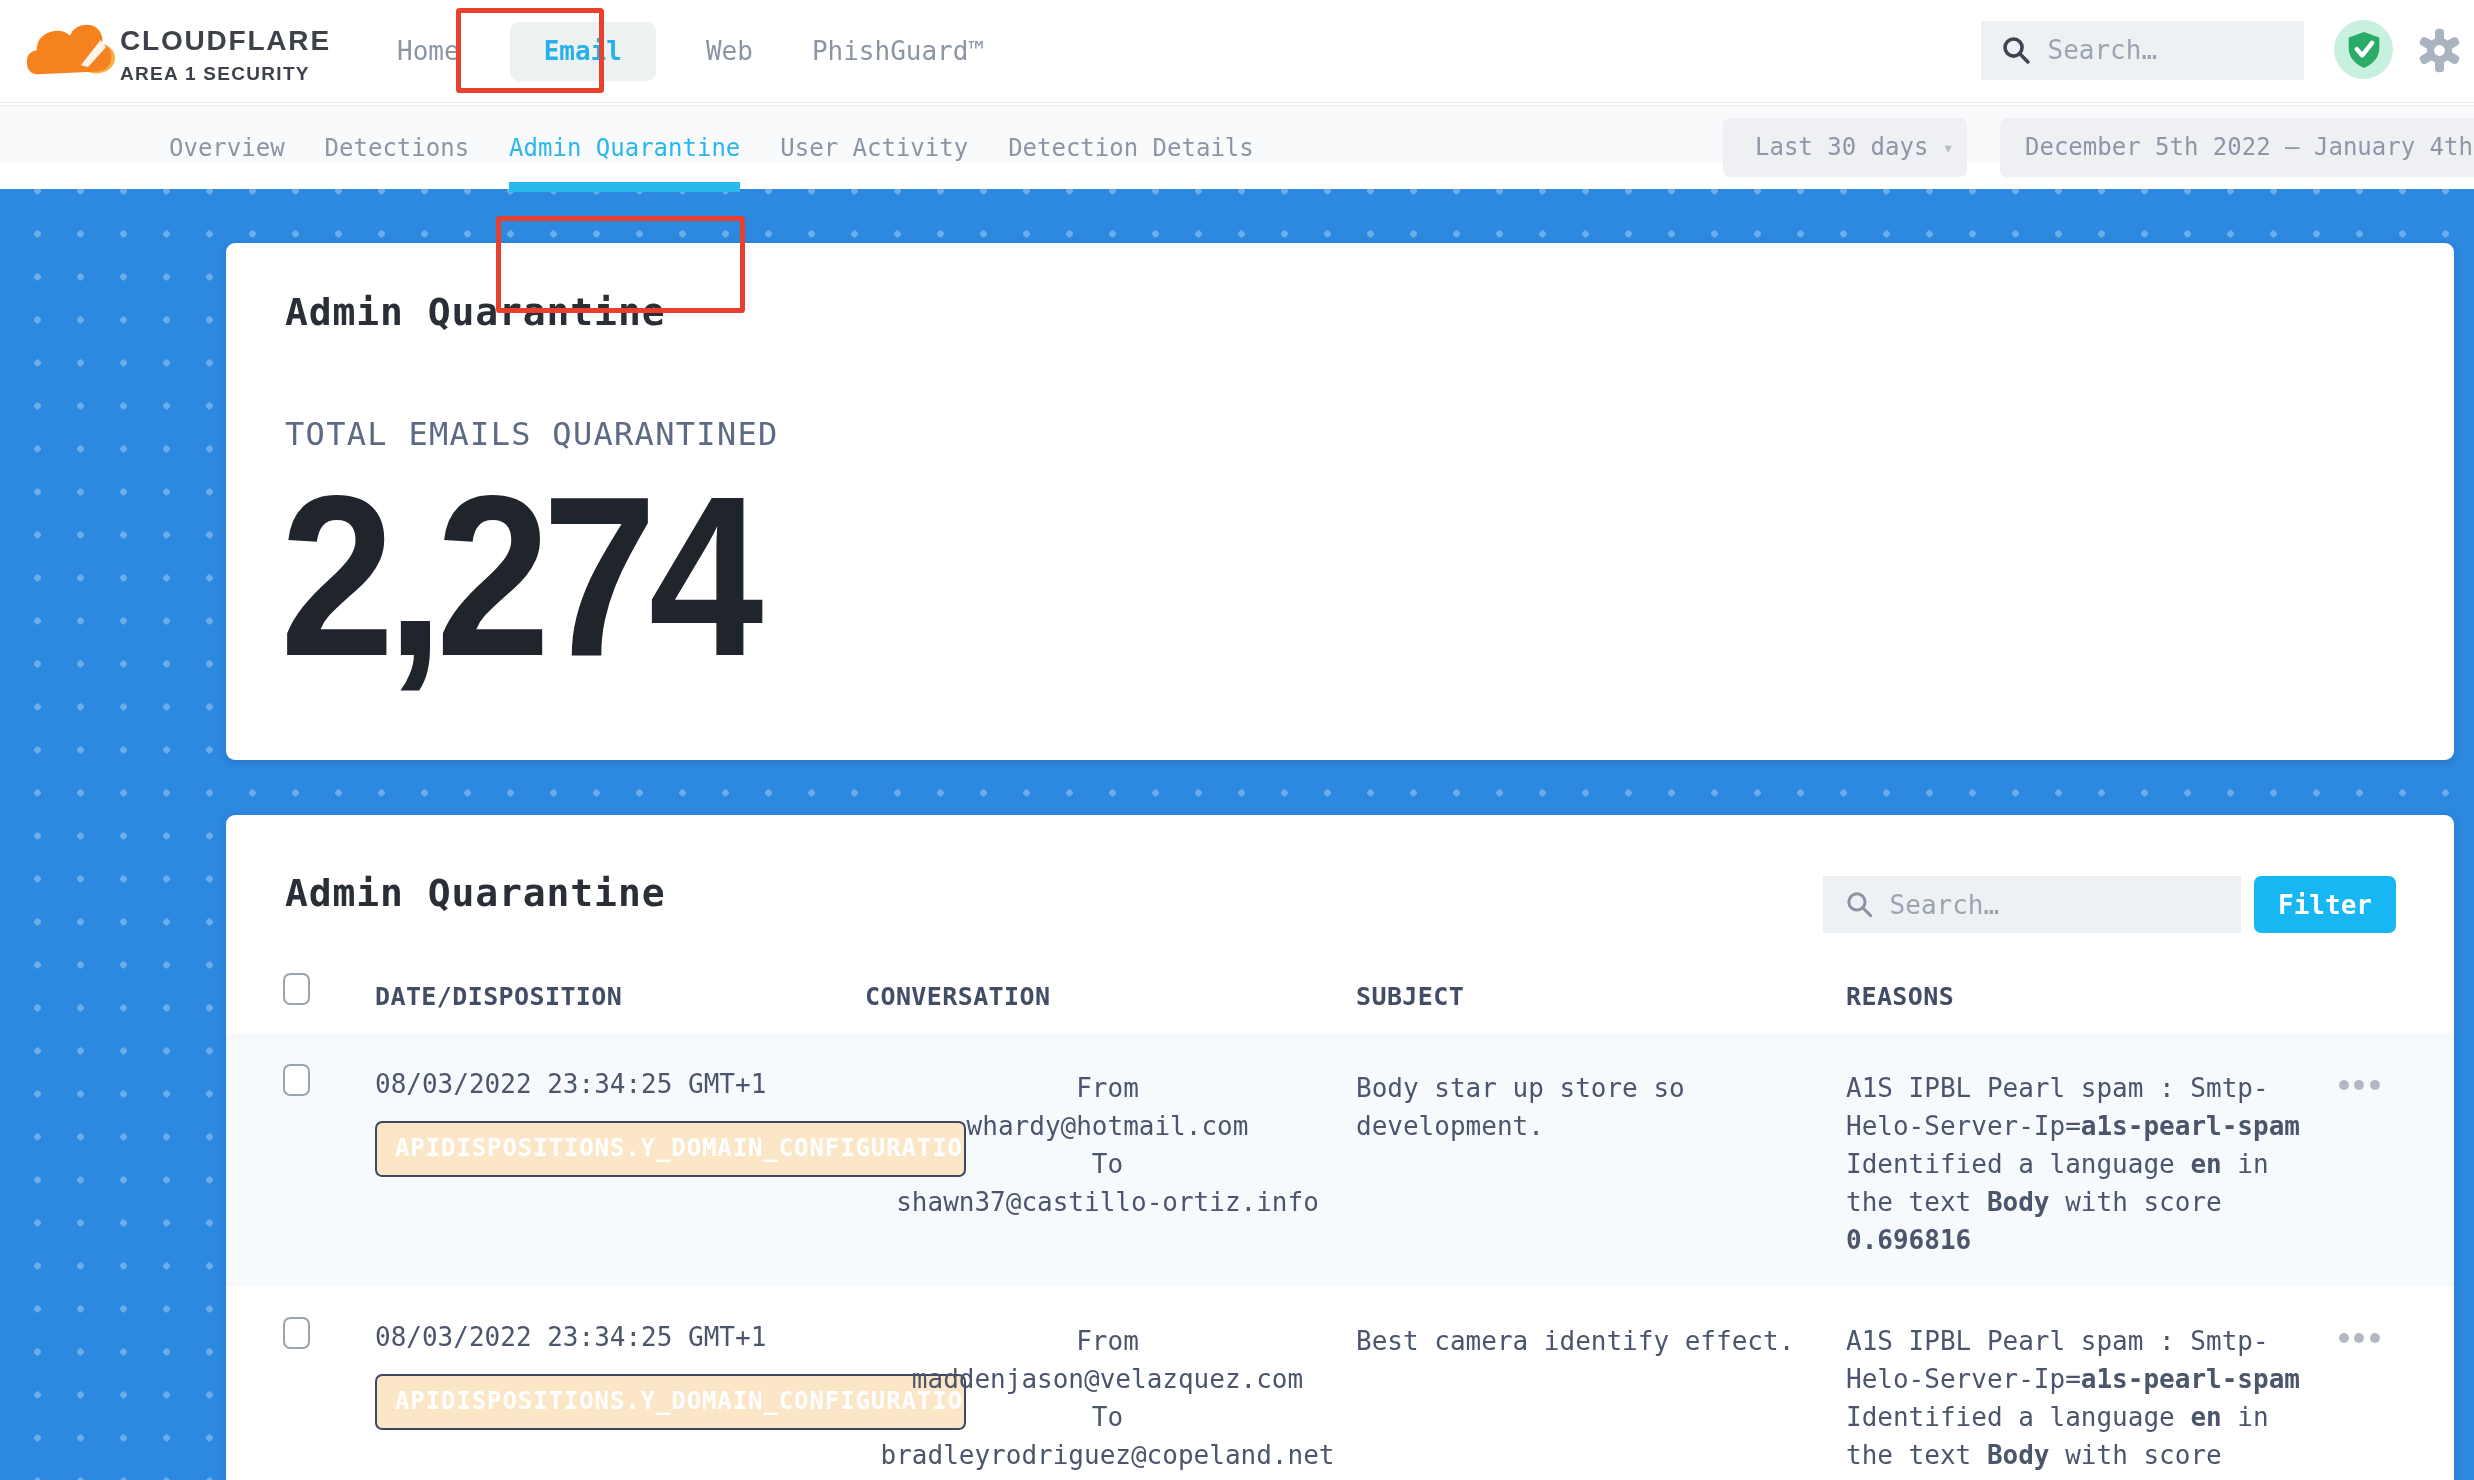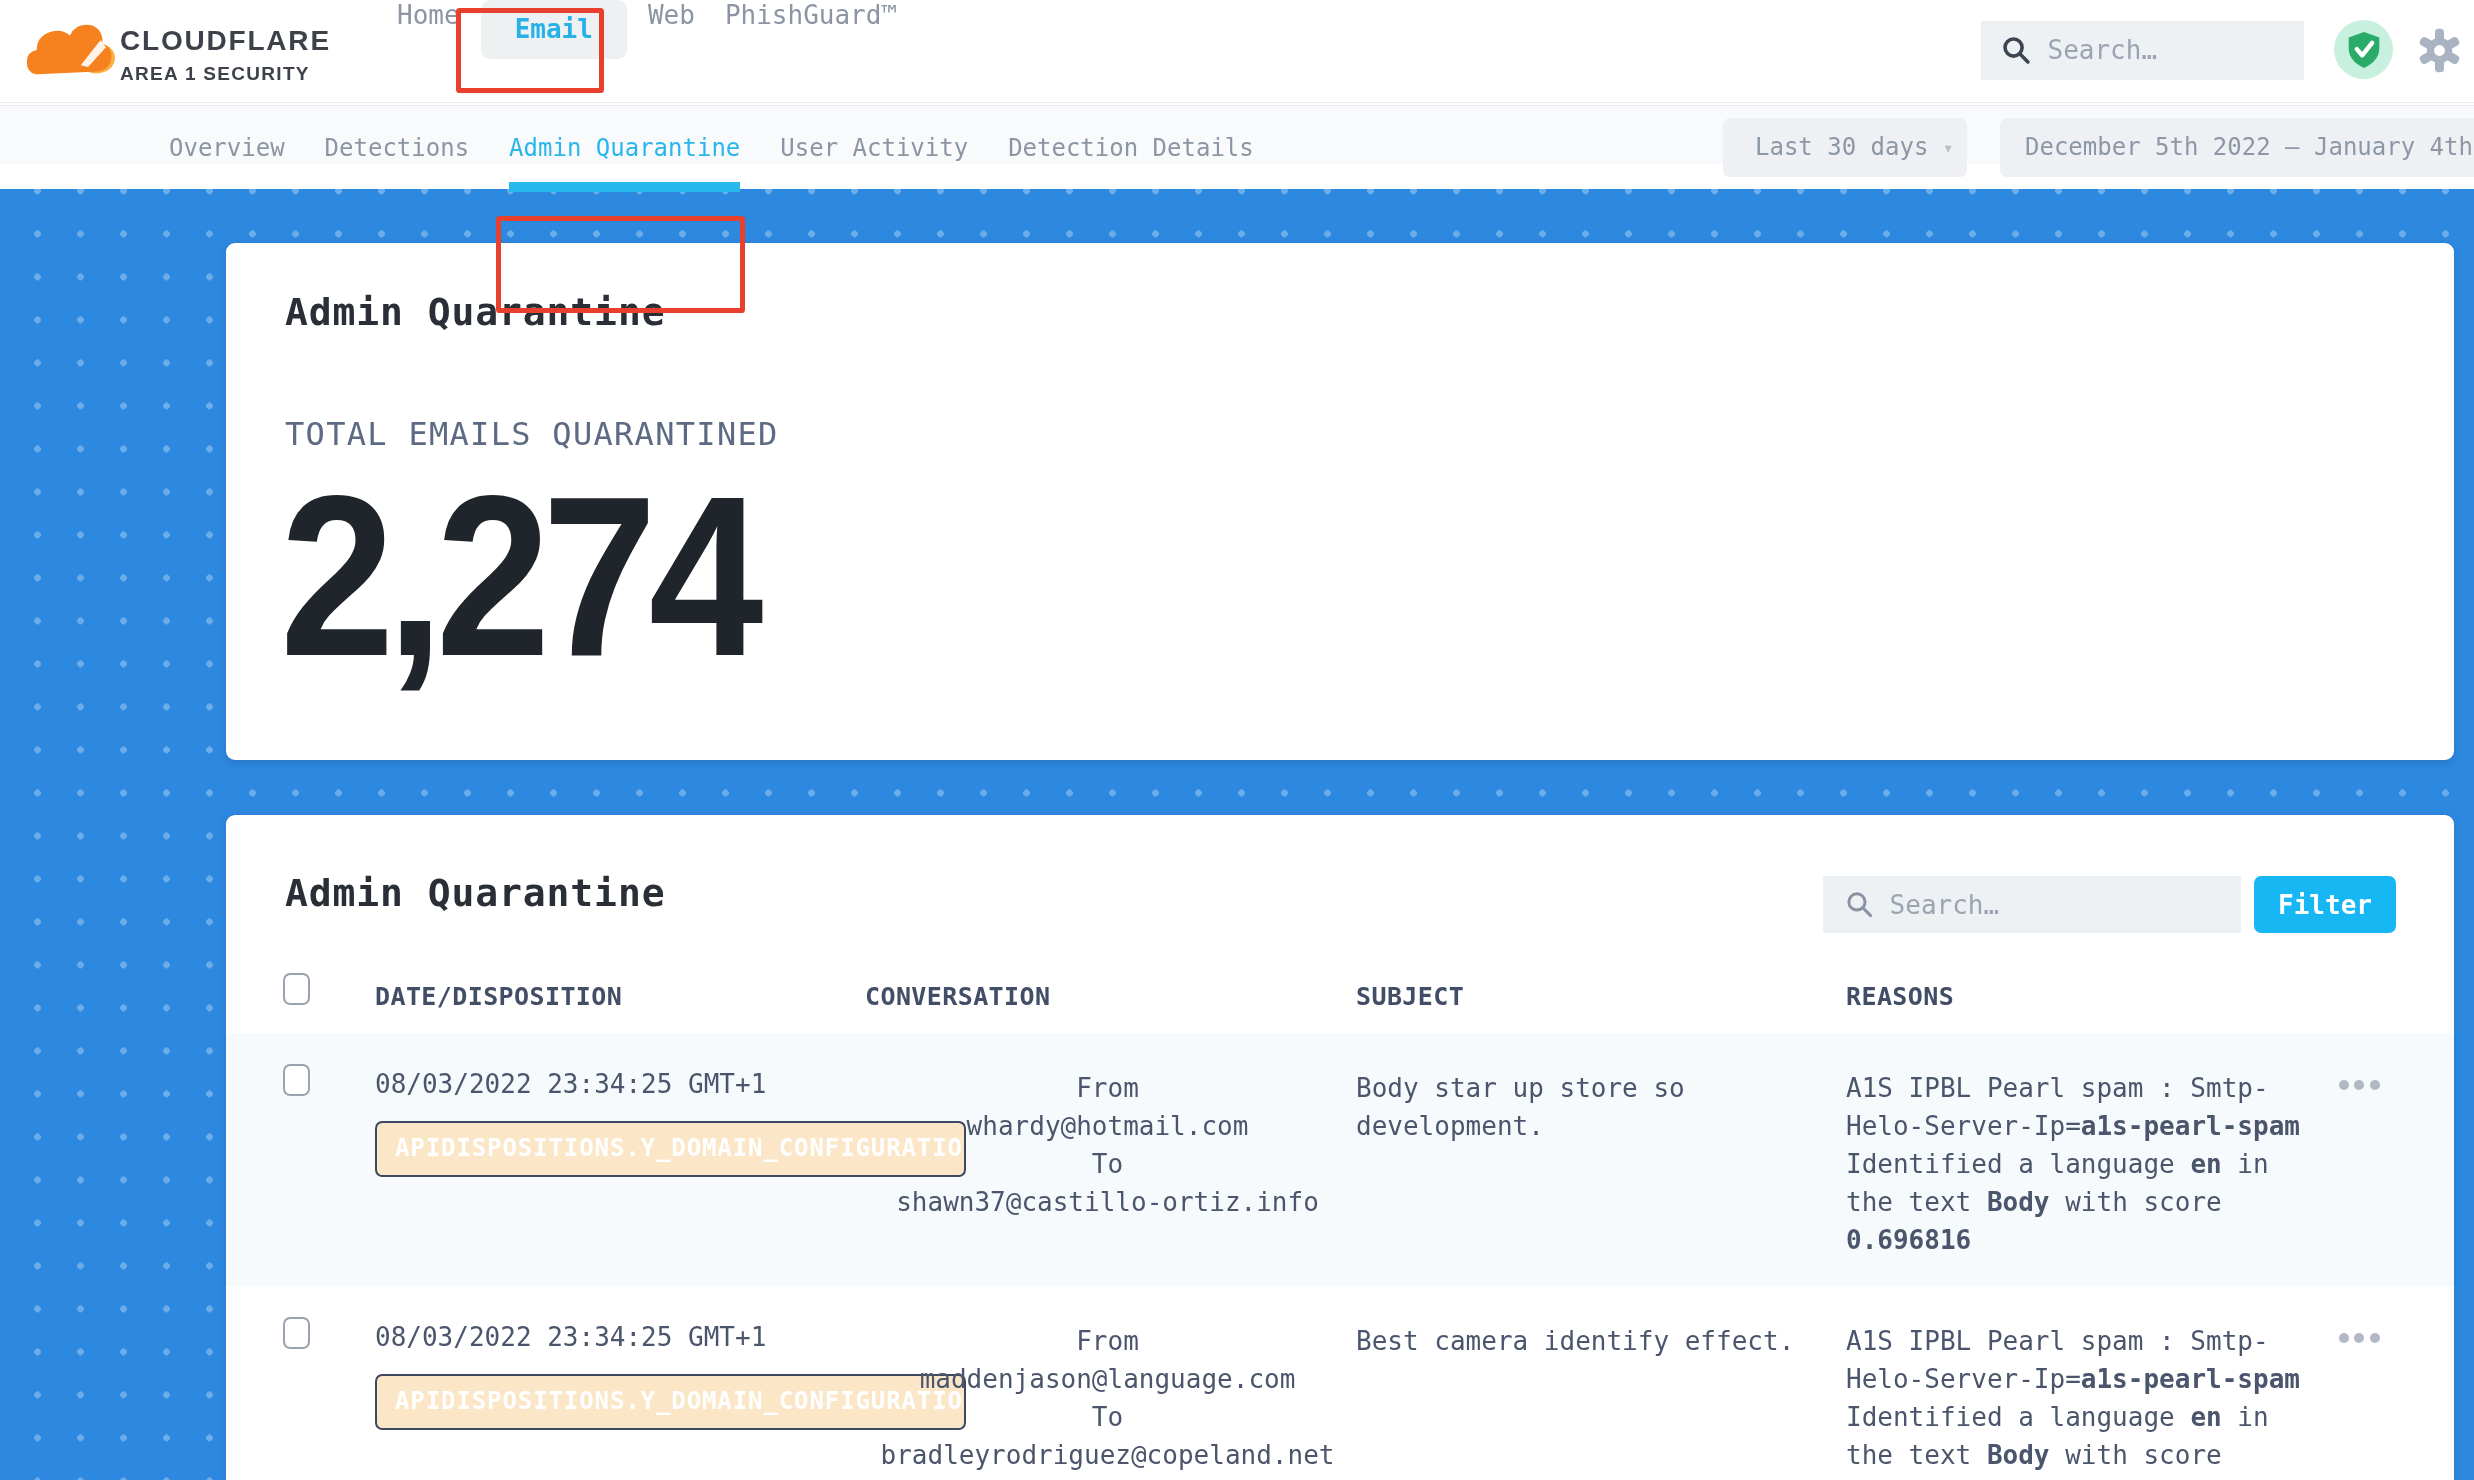--- a/index.html
+++ b/index.html
@@ -6,21 +6,21 @@
   html,body { width:2475px; height:1480px; }
   body { font-family:"DejaVu Sans Mono", monospace; overflow:hidden; background:#fff; }
   #root { position:relative; width:2475px; height:1480px; overflow:hidden; }
 
   
   .header { position:absolute; left:0; top:0; width:2475px; height:103px; background:#ffffff; border-bottom:1.8px solid #e9ebee; z-index:5; }
   .logo { position:absolute; left:25px; top:12.6px; }
   .brand { position:absolute; left:120px; top:25px; font-family:"Liberation Sans", sans-serif; color:#3d424a; }
   .brand .l1 { font-size:28px; font-weight:bold; letter-spacing:1.8px; }
   .brand .l2 { font-size:19px; font-weight:bold; letter-spacing:1.3px; margin-top:6px; }
-  .topnav { position:absolute; left:388px; top:0; height:102px; display:flex; align-items:flex-start; gap:12px; }
+  .topnav { position:absolute; left:388px; top:0; height:102px; display:flex; align-items:center; gap:41px; }
   .topnav-item { font-size:26px; color:#8b95a3; padding:0 9px; cursor:pointer; }
   .topnav-item.pill { background:#eef1f2; border-radius:9px; height:59px; line-height:59px; padding:0 34px; }
   .topnav-item.active { color:#28b0e8; font-weight:bold; }
   .annotation-box { position:absolute; border:5.4px solid #e8402c; border-radius:3.6px; z-index:20; pointer-events:none; }
   .box-email { left:456px; top:8px; width:148px; height:85px; }
   .box-aq { left:496px; top:110px; width:249px; height:97px; }
   .search-pill { position:absolute; display:flex; align-items:center; background:#eef1f3; border-radius:0; }
   .hdr-search { left:1981px; top:20.7px; width:323px; height:59px; padding-left:20px; gap:16px; }
   .search-ph { font-size:26px; color:#9ba4b1; }
   .shield-badge { position:absolute; left:2334px; top:20px; width:59px; height:59px; border-radius:50%; background:#c7f1de; display:flex; align-items:center; justify-content:center; }
@@ -195,21 +195,21 @@
   </div>
 
   <div class="row">
     <div class="checkbox"></div>
     <div class="cell-date">
       <div>08/03/2022 23:34:25 GMT+1</div>
       <div class="disposition-badge">APIDISPOSITIONS.Y_DOMAIN_CONFIGURATION</div>
     </div>
     <div class="cell-conv">
       <div>From</div>
-      <div>maddenjason@language.com</div>
+      <div>maddenjason@velazquez.com</div>
       <div>To</div>
       <div>bradleyrodriguez@copeland.net</div>
     </div>
     <div class="cell-subj">Best camera identify effect.</div>
     <div class="cell-reasons"><span>A1S IPBL Pearl spam : Smtp-Helo-Server-Ip=</span><b>a1s-pearl-spam</b><span> Identified a language </span><b>en</b><span> in the text </span><b>Body</b><span> with score </span><b>0.696816</b></div>
     <div class="row-menu">
               <i></i>
               <i></i>
               <i></i>
             </div>

